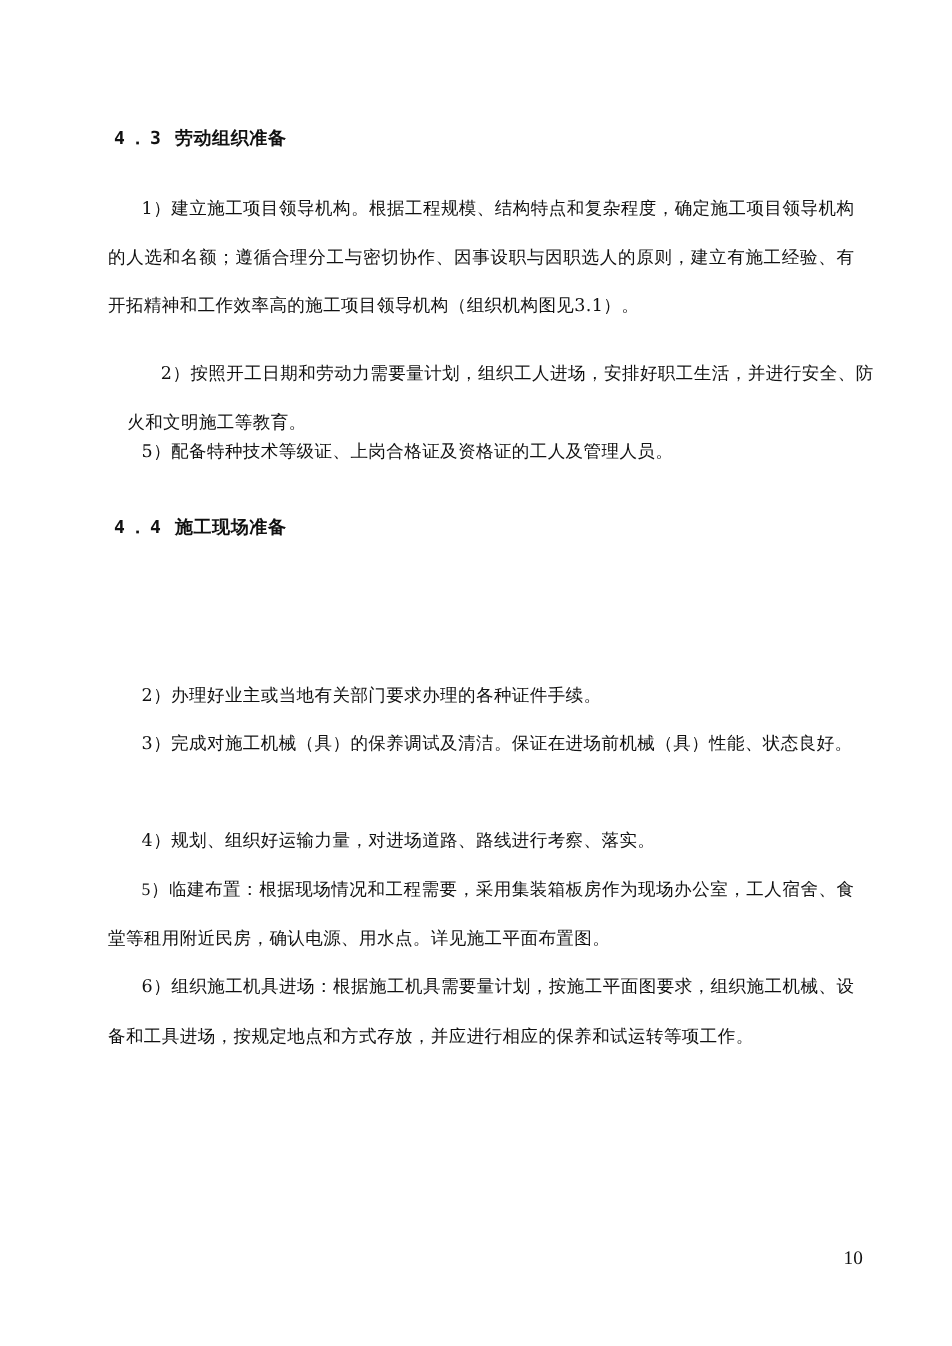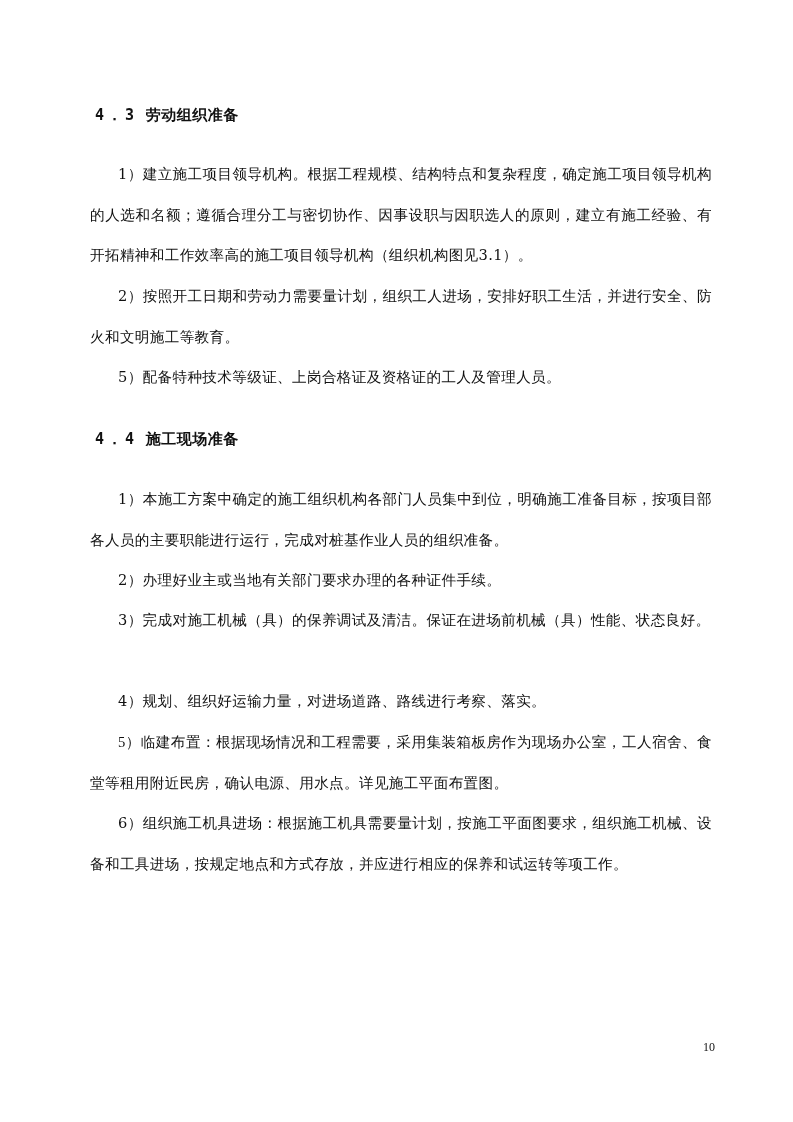--- a/index.html
+++ b/index.html
@@ -4,43 +4,42 @@
 <style>
   html, body { margin: 0; padding: 0; background: #ffffff; }
   body { width: 793px; height: 1122px; position: relative; overflow: hidden;
          font-family: "DejaVu Serif", "Liberation Serif", serif; color: #111; }
   .page { position: absolute; left: 0; top: 0; width: 737px; height: 1122px; }
   .heading { position: absolute; left: 95px; font-size: 15px; font-weight: bold;
              font-family: "DejaVu Sans", "Liberation Sans", sans-serif; letter-spacing: 0.5px; white-space: nowrap; }
   .heading .num { display: inline-block; width: 45px; letter-spacing: 3px; font-family: "DejaVu Sans Mono", "Liberation Mono", monospace; }
   .para { position: absolute; left: 90px; width: 622px; font-size: 14.6px; line-height: 40.5px;
           text-indent: 28px; text-align: justify; text-align-last: left; letter-spacing: 0.35px; }
-  .page-number { position: absolute; left: 703px; top: 1040px; font-size: 12px;
+  .page-number { position: absolute; left: 703px; top: 1040px; font-size: 16px;
                  font-family: "Liberation Serif", serif; }
 </style>
 </head>
 <body>
 
 <div class="page">
 
   <div class="heading" style="top:106px;">
     <span class="num">4．3</span>
     <span>劳动组织准备</span>
   </div>
 
   <p class="para" style="top:154px; margin:0;">1）建立施工项目领导机构。根据工程规模、结构特点和复杂程度，确定施工项目领导机构的人选和名额；遵循合理分工与密切协作、因事设职与因职选人的原则，建立有施工经验、有开拓精神和工作效率高的施工项目领导机构（组织机构图见3.1）。</p>
-  <p class="para" style="top:276px; margin:0;">2）按照开工日期和劳动力需要量计划，组织工人进场，安排好职工生活，并进行安全、防火和文明施工等教育。</p>
+  <p class="para" style="top:276px; margin:16px;">2）按照开工日期和劳动力需要量计划，组织工人进场，安排好职工生活，并进行安全、防火和文明施工等教育。</p>
   <p class="para" style="top:357px; margin:0;">5）配备特种技术等级证、上岗合格证及资格证的工人及管理人员。</p>
 
   <div class="heading" style="top:430px;">
     <span class="num">4．4</span>
     <span>施工现场准备</span>
   </div>
 
-  <p class="para" style="top:479px; margin:0;">1）本施工方案中确定的施工组织机构各部门人员集中到位，明确施工准备目标，按项目部各人员的主要职能进行运行，完成对桩基作业人员的组织准备。</p>
   <p class="para" style="top:560px; margin:0;">2）办理好业主或当地有关部门要求办理的各种证件手续。</p>
   <p class="para" style="top:600px; margin:0;">3）完成对施工机械（具）的保养调试及清洁。保证在进场前机械（具）性能、状态良好。</p>
   <p class="para" style="top:681px; margin:0;">4）规划、组织好运输力量，对进场道路、路线进行考察、落实。</p>
   <p class="para" style="top:722px; margin:0;font-family:Liberation Serif, serif;">5）临建布置：根据现场情况和工程需要，采用集装箱板房作为现场办公室，工人宿舍、食堂等租用附近民房，确认电源、用水点。详见施工平面布置图。</p>
   <p class="para" style="top:803px; margin:0;">6）组织施工机具进场：根据施工机具需要量计划，按施工平面图要求，组织施工机械、设备和工具进场，按规定地点和方式存放，并应进行相应的保养和试运转等项工作。</p>
 
   <div class="page-number">10</div>
 </div>
 
 </body></html>

